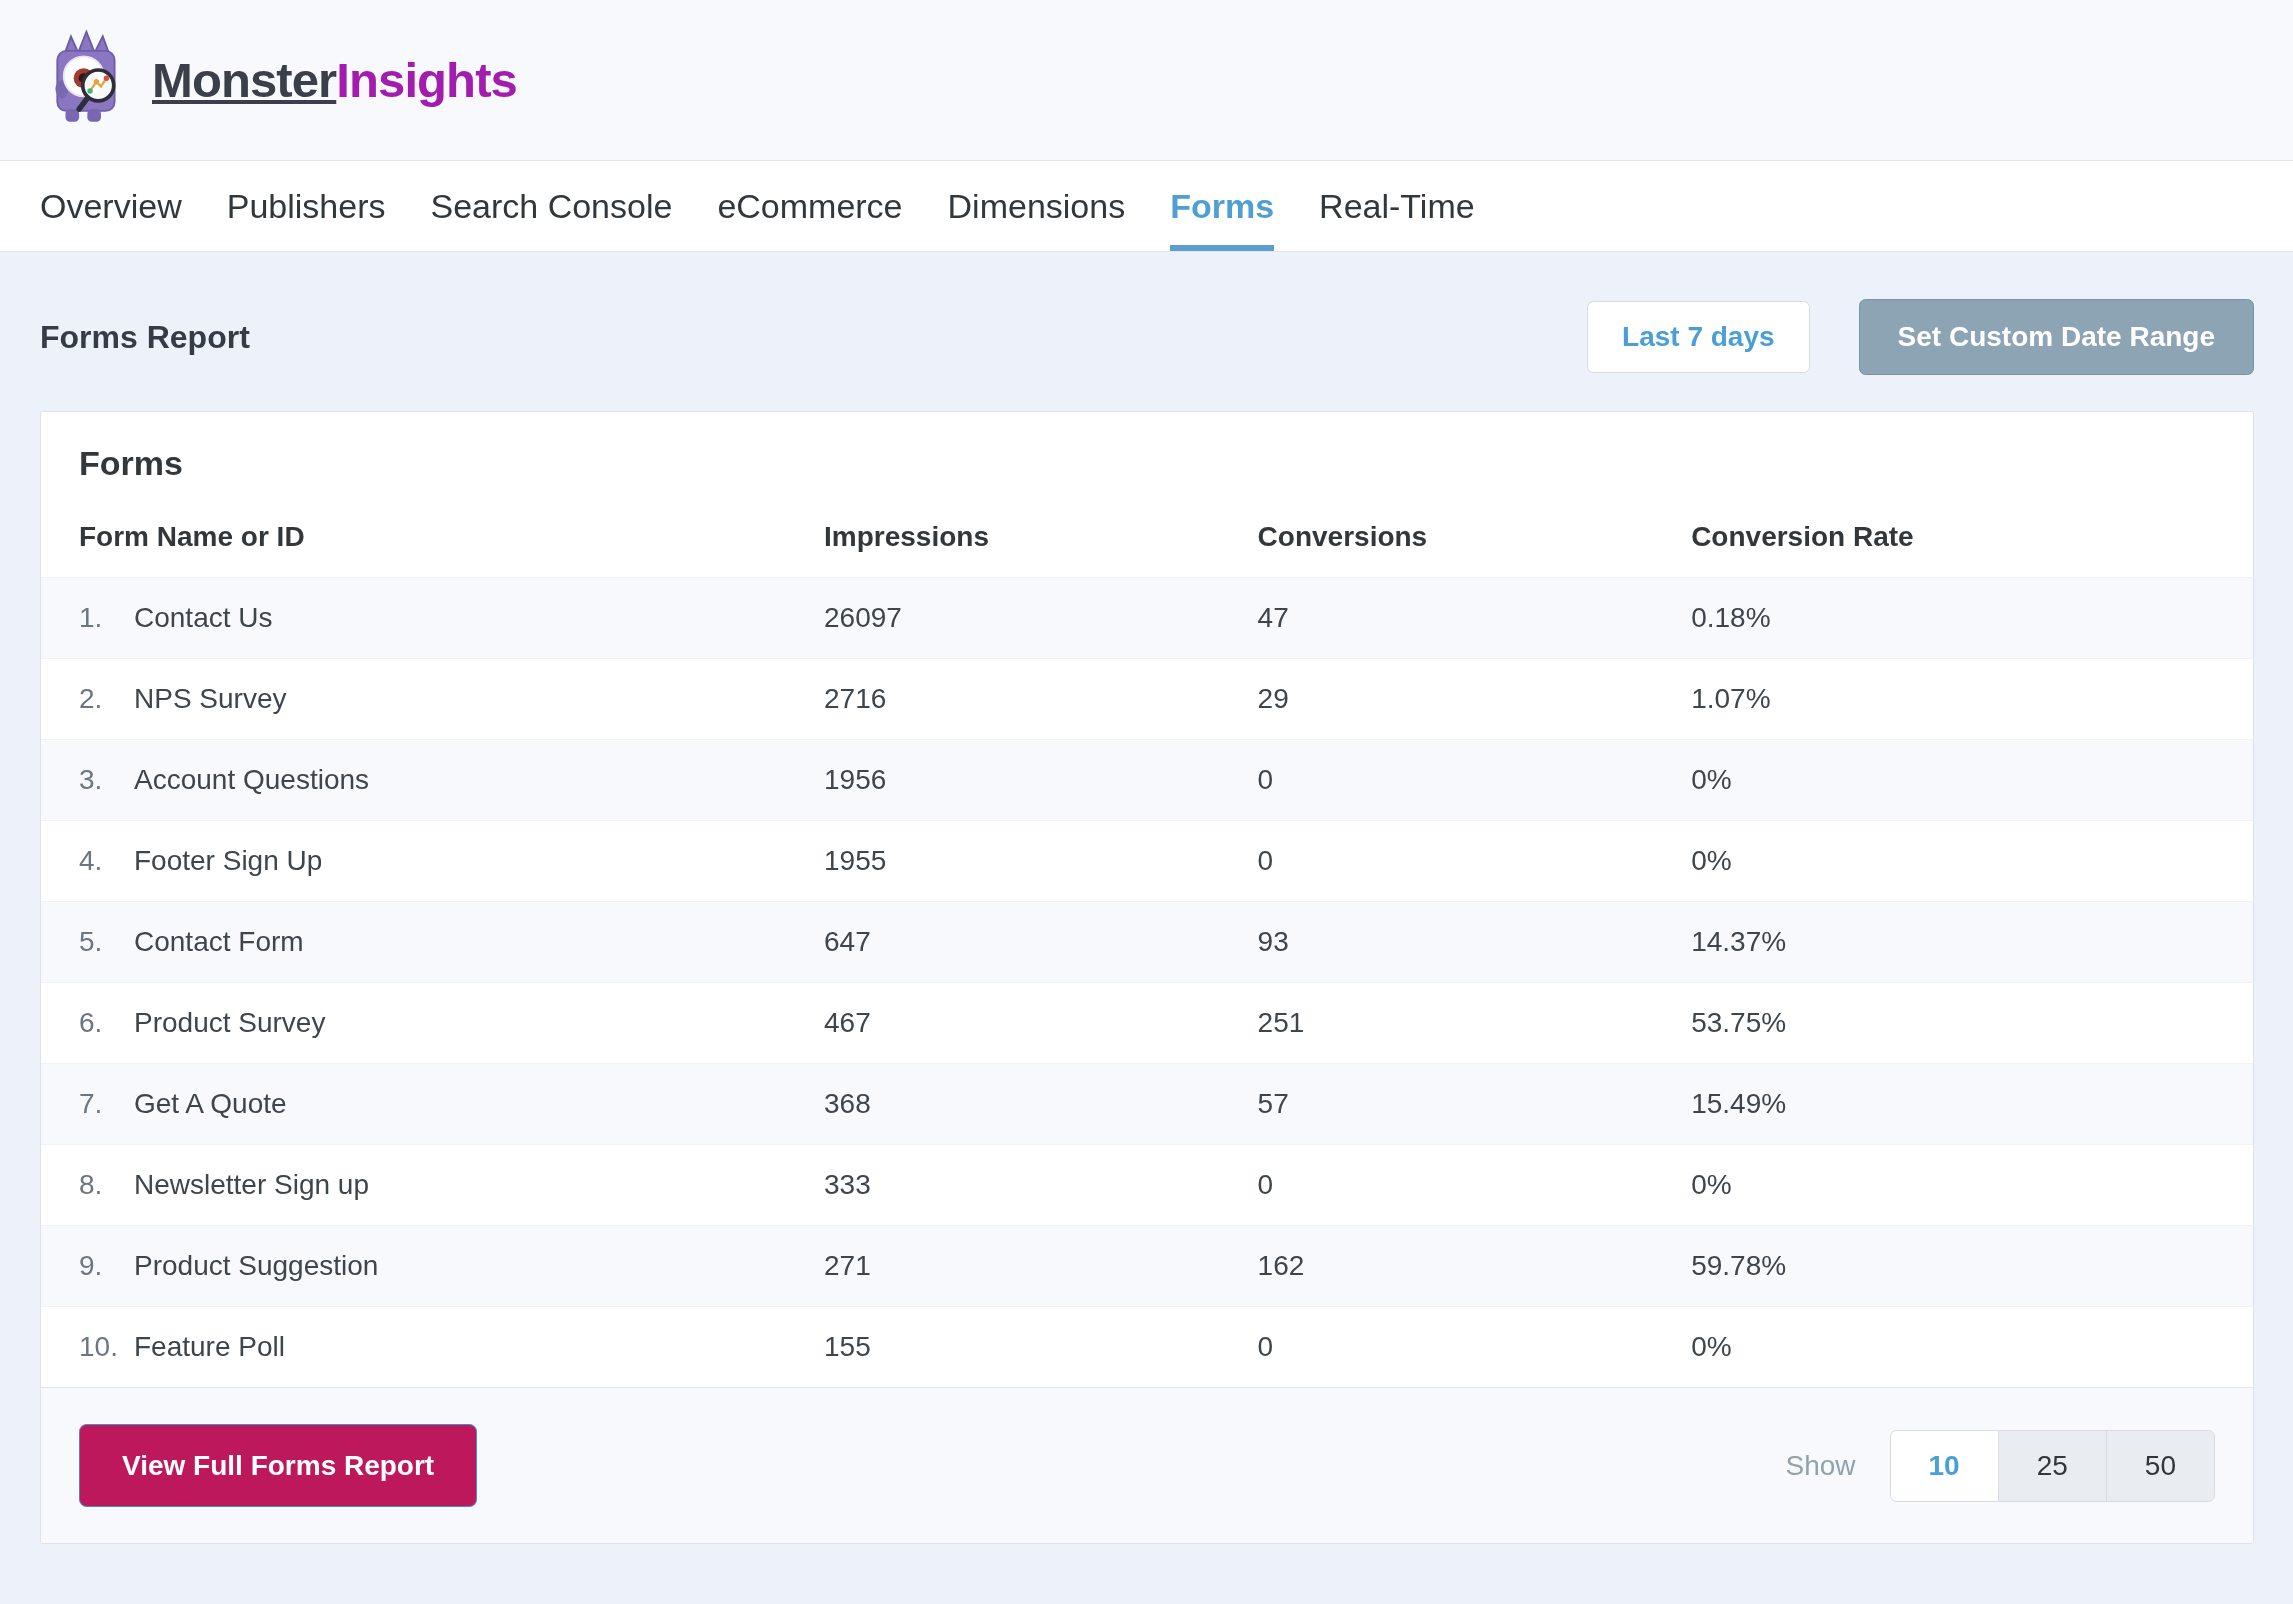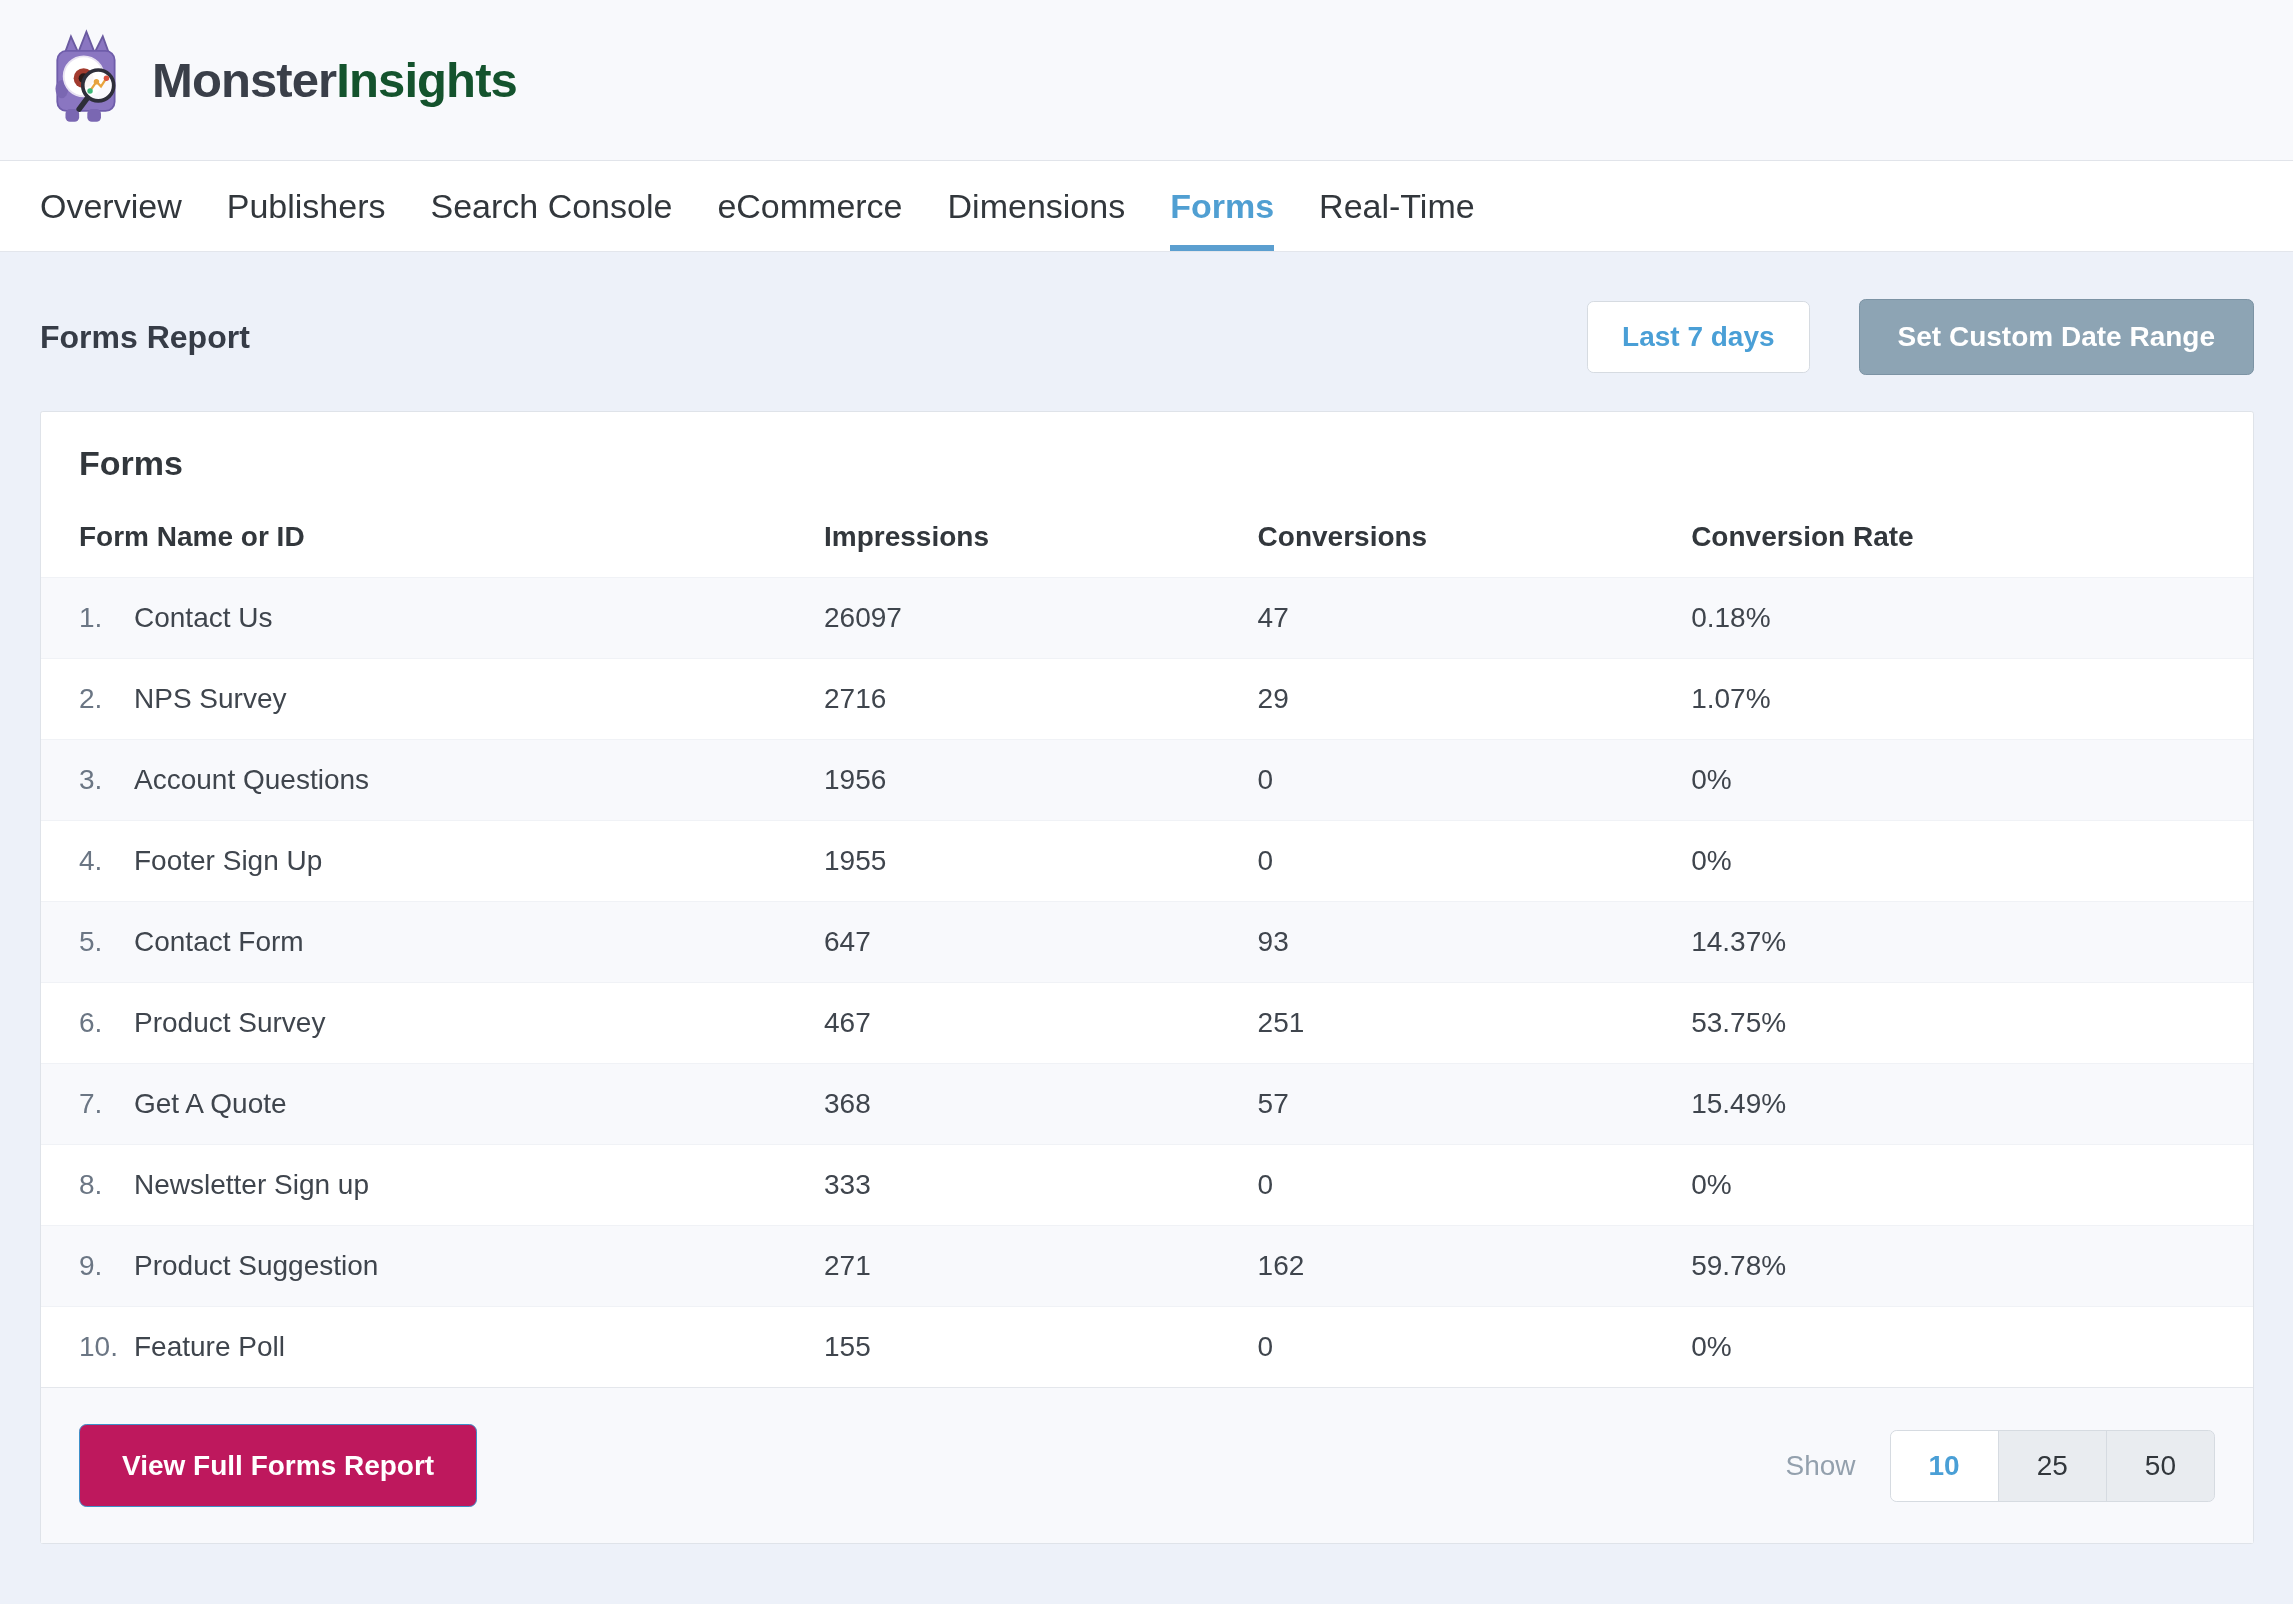--- a/index.html
+++ b/index.html
@@ -15,22 +15,22 @@
   
   .top-band {
     height:161px; background:#f8f9fc;
     display:flex; align-items:center;
     padding:0 40px;
     border-bottom:1.9px solid #e1e4ea;
   }
   .logo { display:flex; align-items:center; gap:21px; }
   .logo svg { width:91px; height:104px; }
   .wordmark { font-size:49px; font-weight:bold; letter-spacing:-0.9px; }
-  .wordmark .dark { color:#3a3f49; }
-  .wordmark .accent { color:#14532d; }
+  .wordmark .dark { color:#3a3f49;text-decoration:underline; }
+  .wordmark .accent { color:#a21caf; }
 
   
   .navbar {
     height:91px; background:#ffffff;
     border-bottom:1.9px solid #e3e6ec;
     padding:0 40px;
     display:flex; align-items:stretch; gap:45px;
   }
   .nav-item {
     display:flex; align-items:center;

